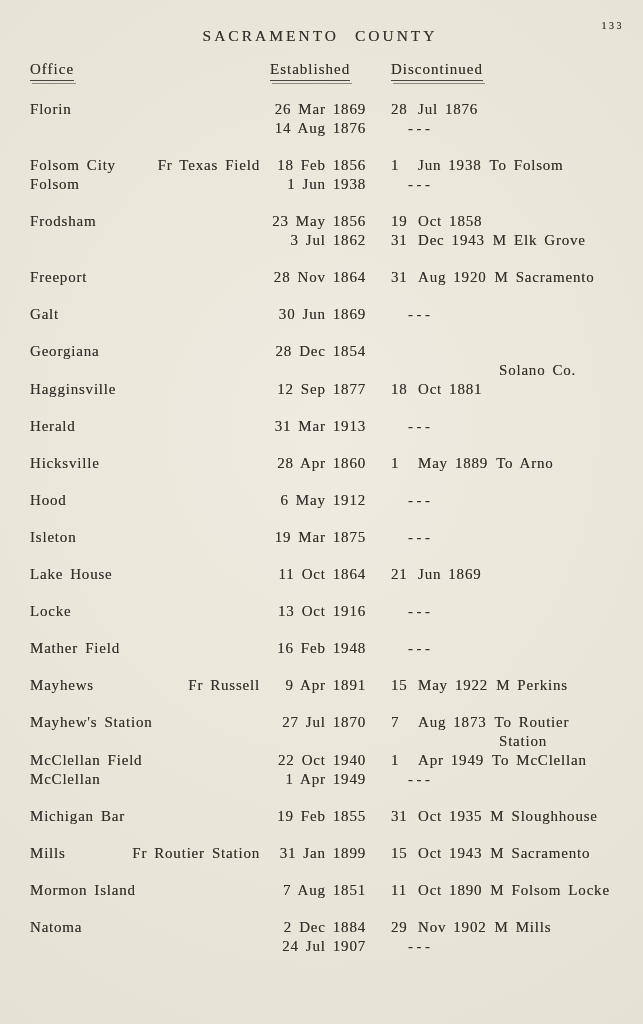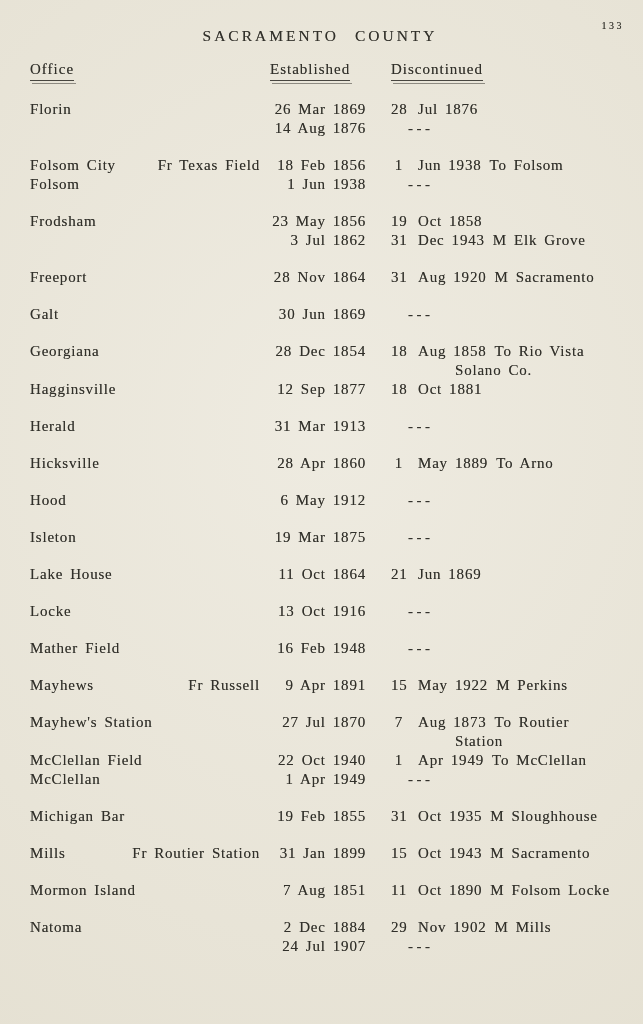--- a/index.html
+++ b/index.html
@@ -49,25 +49,25 @@
   .ch-est{left:270px;}
   .ch-disc{left:391px;}
   .table{position:absolute;top:101px;left:0;right:0;}
   .group{margin-bottom:18px;}
   .group.tight{margin-bottom:0;}
   .line{position:relative;height:19px;white-space:nowrap;}
   .office{position:absolute;left:30px;white-space:nowrap;}
   .note{position:absolute;left:112px;width:148px;text-align:right;white-space:nowrap;}
   .est{position:absolute;left:214px;width:152px;text-align:right;white-space:nowrap;}
   .disc{position:absolute;left:391px;white-space:nowrap;}
-  .disc .day{display:inline-block;width:16px;text-align:center;}
+  .disc .day{display:inline-block;width:16px;text-align:left;}
   .disc .rest{margin-left:11px;}
   .disc .dnote{margin-left:8px;}
   .disc .dash{margin-left:17px;letter-spacing:3.5px;}
-  .disc .cont{margin-left:64px;}
+  .disc .cont{margin-left:108px;}
 </style>
 </head>
 <body>
 
 <div class="paper">
   <div class="title">SACRAMENTO COUNTY</div>
   <div class="pagenum">133</div>
 
   <div class="colheads">
     <span class="colhead ch-office">Office</span>
@@ -122,21 +122,20 @@
         <div class="line">
           <span class="office">Galt</span>
           <span class="est">30 Jun 1869</span>
           <span class="disc"><span class="dash">---</span></span>
         </div>
       </div>
       <div class="group tight">
         <div class="line">
           <span class="office">Georgiana</span>
           <span class="est">28 Dec 1854</span>
-          <span class="disc"><span class="day">18</span><span class="rest">Aug 1858</span><span class="dnote">To Rio Vista</span></span>
         </div>
         <div class="line">
           <span class="disc"><span class="dnote cont">Solano Co.</span></span>
         </div>
       </div>
       <div class="group">
         <div class="line">
           <span class="office">Hagginsville</span>
           <span class="est">12 Sep 1877</span>
           <span class="disc"><span class="day">18</span><span class="rest">Oct 1881</span></span>

